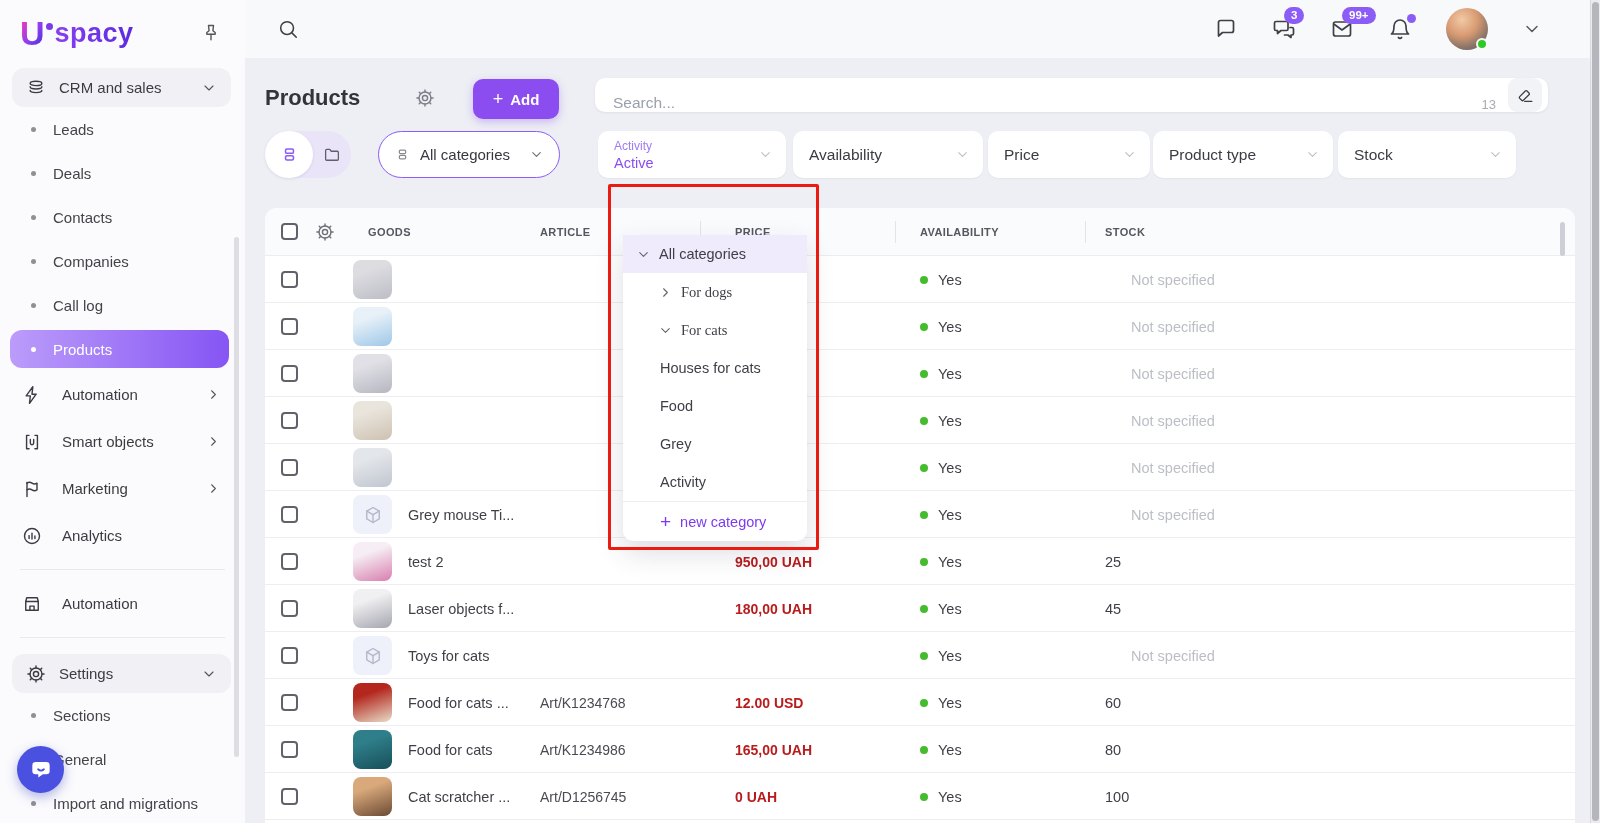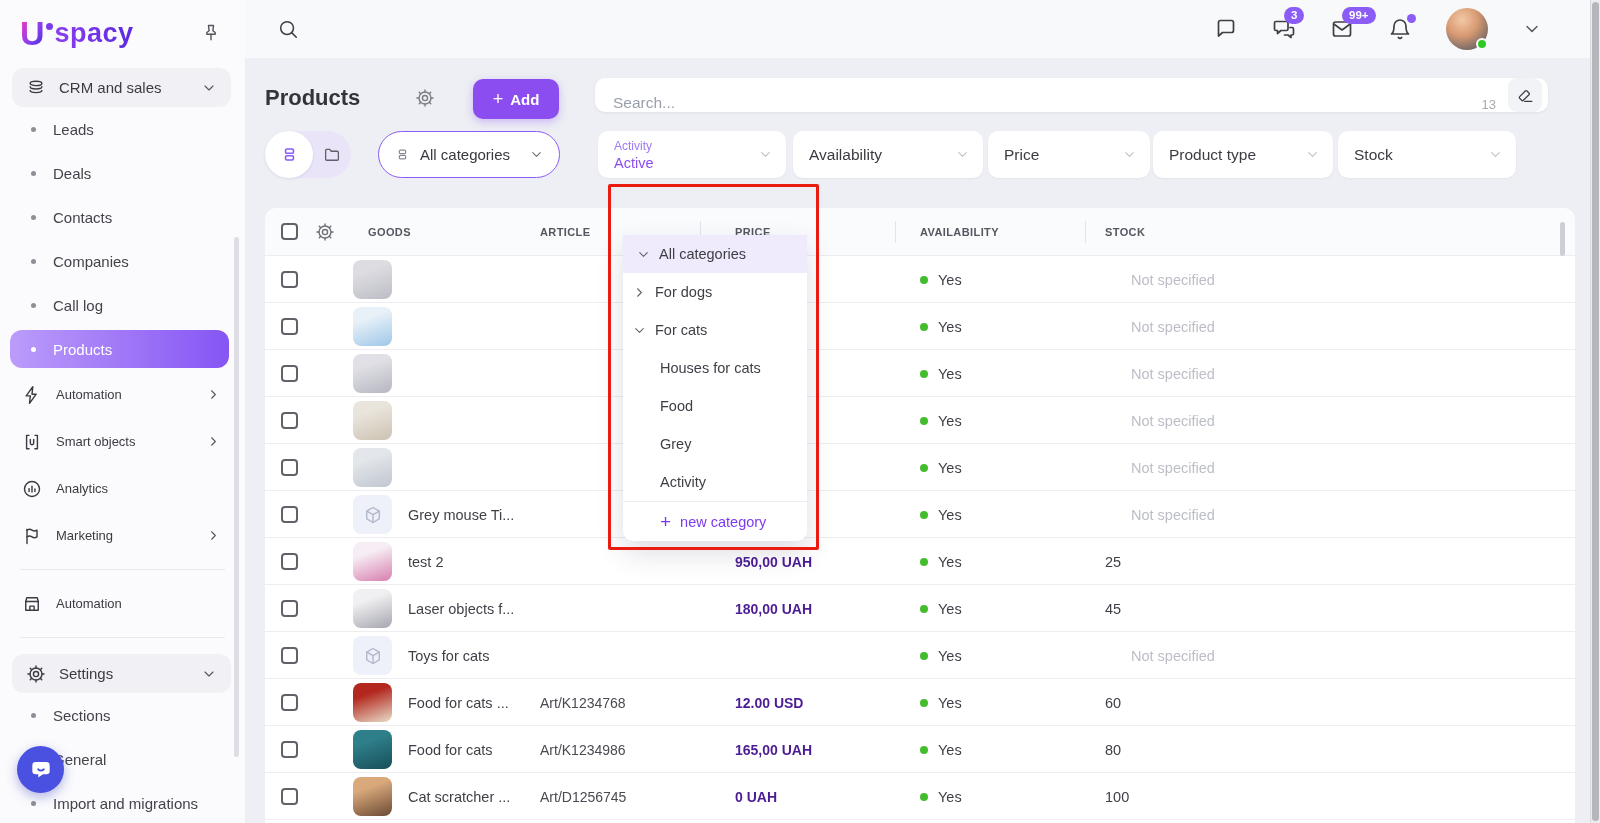--- a/index.html
+++ b/index.html
@@ -24,21 +24,21 @@
             -webkit-background-clip:text; background-clip:text; color:transparent; -webkit-text-fill-color:transparent; }
   .pin { color:#55555e; width:19px; height:19px; }
   .sb-pill { margin:16px 14px 0 12px; height:39px; background:#f1f1f5; border-radius:12px;
              display:flex; align-items:center; gap:13px; padding:0 14px; font-size:15px; color:#3b3b43; cursor:pointer; }
   .sb-pill .chev { margin-left:auto; width:16px; height:16px; color:#55555e; }
   .sb-sub { height:44px; display:flex; align-items:center; gap:17px; padding-left:31px; font-size:15px; color:#43434b; cursor:pointer; }
   .sb-dot { width:5px; height:5px; border-radius:50%; background:#8f8f98; flex:none; }
   .sb-sub.active { background:linear-gradient(90deg,#bb9cfa,#8655f4); margin:3px 16px 3px 10px; height:38px;
                    border-radius:12px; padding-left:21px; color:#fff; }
   .sb-sub.active .sb-dot { background:#fff; }
-  .sb-mod { height:47px; display:flex; align-items:center; gap:14px; padding:0 24px 0 22px; font-size:13px; color:#3b3b43; cursor:pointer; }
+  .sb-mod { height:47px; display:flex; align-items:center; gap:20px; padding:0 24px 0 22px; font-size:15px; color:#3b3b43; cursor:pointer; }
   .sb-mod .chev { margin-left:auto; width:15px; height:15px; color:#55555e; }
   .sb-div { height:1px; background:#e8e8ed; margin:10px 20px; }
   .fab { position:absolute; left:17px; bottom:30px; width:47px; height:47px; border-radius:50%;
          background:#4a50e0; z-index:60; display:flex; align-items:center; justify-content:center;
          box-shadow:0 4px 12px rgba(40,50,180,.35); cursor:pointer; }
 
   
   .topbar { position:absolute; left:245px; top:0; width:1345px; height:58px; background:#f8f9fb;
             display:flex; align-items:center; padding:0 48px 0 32px; z-index:10; }
   .tb-search { color:#3f3f46; cursor:pointer; }
@@ -110,34 +110,34 @@
          border-radius:4px; background:#fff; cursor:pointer; }
   .t-head .cbx { top:15px; }
   .t-gear { position:absolute; left:50px; top:14px; width:20px; height:20px; color:#6f7078; cursor:pointer; }
   .t-row { position:relative; height:47px; border-bottom:1px solid #ededf2; background:#fff; }
   .t-row .thumb { position:absolute; left:88px; top:4px; width:39px; height:39px; border-radius:8px; overflow:hidden;
                   display:flex; align-items:center; justify-content:center; }
   .t-row .thumb.cube { background:#eef0fa; color:#b4b8cc; }
   .t-row .cell { position:absolute; top:0; height:47px; display:flex; align-items:center; font-size:14.5px; color:#3f3f47; }
   .t-row .name { left:143px; cursor:pointer; }
   .t-row .article { left:275px; font-size:14px; color:#4a4a52; }
-  .t-row .price { left:470px; font-weight:bold; font-size:14px; color:#4c1d95; }
+  .t-row .price { left:470px; font-weight:bold; font-size:14px; color:#b91c1c; }
   .t-row .avail { left:655px; gap:10px; }
   .t-row .avail .dot { width:8px; height:8px; border-radius:50%; background:#44bc2e; }
   .t-row .stock { left:840px; }
   .t-row .stock.muted { color:#bcbec6;margin-left:26px; }
 
   
   .dropdown { position:absolute; left:378px; top:177px; width:184px; background:#fff; z-index:40;
               border-radius:0 0 10px 10px; box-shadow:0 12px 28px rgba(50,50,90,.16); overflow:hidden; }
   .dd-item { height:38px; display:flex; align-items:center; gap:8px; font-size:14.5px; color:#3e3e46; cursor:pointer; }
   .dd-item.active { background:#efeafc; }
   .dd-item .dd-chev { width:15px; height:15px; color:#63636c; }
   .dd-item.lvl0 { padding-left:13px; }
-  .dd-item.lvl1 { padding-left:9px; }
+  .dd-item.lvl1 { padding-left:35px;font-family:Liberation Serif, serif; }
   .dd-item.lvl2 { padding-left:37px; }
   .dd-footer { height:40px; border-top:1px solid #ececf1; display:flex; align-items:center; gap:9px;
                padding-left:37px; color:#7c3bf0; font-size:14.5px; cursor:pointer; }
   .dd-footer .plus { font-size:19px; line-height:1; font-weight:normal; }
 
   
   .redbox { position:absolute; left:363px; top:126px; width:211px; height:366px; border:3px solid #ea1c12;
             border-radius:2px; z-index:50; pointer-events:none; }
 
   
@@ -298,32 +298,32 @@
       <svg class="ic">
           <use href="#i-brackets"></use>
         </svg>
       <span>Smart objects</span>
       <svg class="ic chev">
           <use href="#i-chev-r"></use>
         </svg>
     </div>
     <div class="sb-mod">
       <svg class="ic">
-          <use href="#i-analytics"></use>
-        </svg>
-      <span>Analytics</span>
-    </div>
-    <div class="sb-mod">
-      <svg class="ic">
           <use href="#i-flag"></use>
         </svg>
       <span>Marketing</span>
       <svg class="ic chev">
           <use href="#i-chev-r"></use>
         </svg>
+    </div>
+    <div class="sb-mod">
+      <svg class="ic">
+          <use href="#i-analytics"></use>
+        </svg>
+      <span>Analytics</span>
     </div>
 
     <div class="sb-div"></div>
 
     <div class="sb-mod">
       <svg class="ic">
           <use href="#i-store"></use>
         </svg>
       <span>Automation</span>
     </div>

